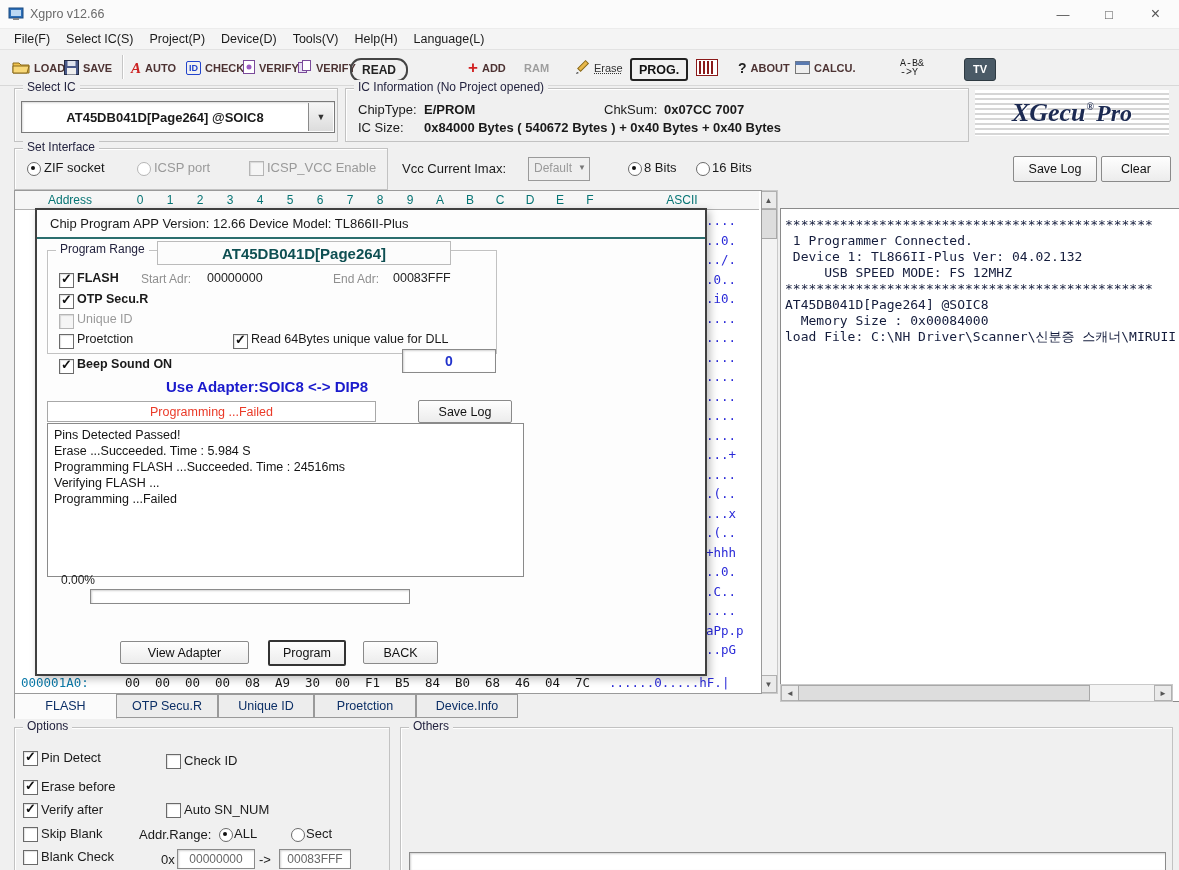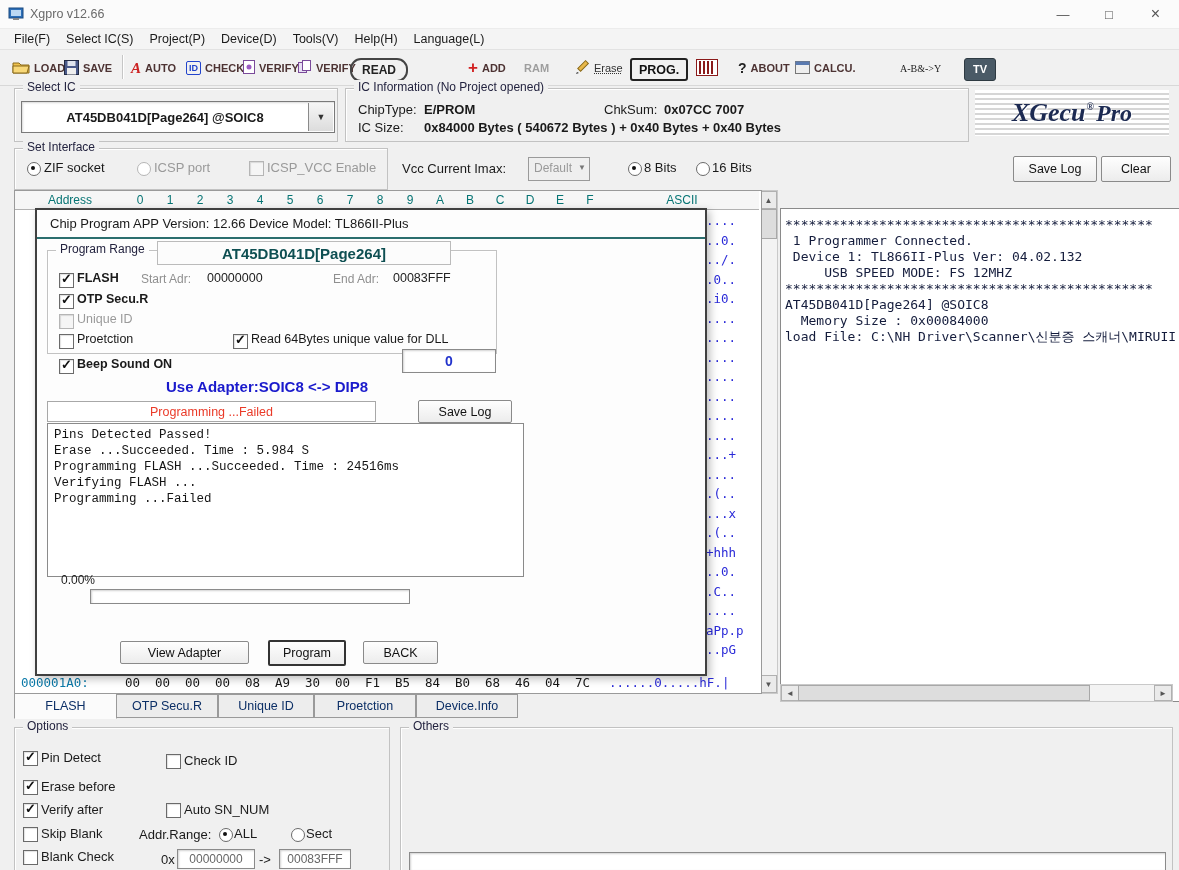--- a/index.html
+++ b/index.html
@@ -1,20 +1,20 @@
 <!DOCTYPE html>
 <html><head>
 <meta charset="utf-8">
 <style>
   html,body{margin:0;padding:0;background:#d8d8d8}
   #root{position:relative;width:1179px;height:870px;background:#f0f0f0;
         font-family:"Liberation Sans",sans-serif;font-size:13px;color:#1a1a1a;overflow:hidden}
   .abs{position:absolute}
   .mono{font-family:"DejaVu Sans Mono",monospace}
-  .serif{font-family:Liberation Mono, monospace}
+  .serif{font-family:Liberation Sans, sans-serif}
   .lbl{position:absolute;white-space:nowrap}
   .dim{color:#9a9a9a}
   
   .group{position:absolute;border:1px solid #c2c2c2;box-shadow:inset 1px 1px 0 #ffffff}
   .legend{position:absolute;top:-9px;left:8px;background:#f0f0f0;padding:0 4px;font-size:12px;color:#23233f;white-space:nowrap}
   .dlg .legend{background:#fdfdfd}
   
   .cb{position:absolute;width:13px;height:13px;background:#fff;border:1px solid #6a6a6a;box-shadow:inset 1px 1px 1px rgba(0,0,0,.12)}
   .cb.checked::after{content:"✓";position:absolute;left:1px;top:-3px;font-size:13px;font-weight:bold;color:#111}
   .cb.disabled{border-color:#b5b5b5;background:#f5f5f5}
@@ -148,21 +148,21 @@
       <span>ABOUT</span>
     </div>
     <div class="titem" style="left:795px">
       <span><svg width="15" height="13">
             <rect x="0.5" y="0.5" width="14" height="12" fill="#eee" stroke="#777"></rect>
             <rect x="0.5" y="0.5" width="14" height="3.5" fill="#5a7ab0"></rect>
           </svg></span>
       <span>CALCU.</span>
     </div>
     <div class="titem" style="left:900px;font-weight:normal">
-      <span style="display:inline-flex;flex-direction:row;line-height:9px;font-size:10px;color:#222;font-family:Liberation Serif, serif">
+      <span style="display:inline-flex;flex-direction:column;line-height:9px;font-size:10px;color:#222;font-family:Liberation Mono, monospace">
         <span>A-B&amp;</span>
         <span>-&gt;Y</span>
       </span>
     </div>
     <div class="titem" style="left:964px;top:7px">
       <span style="display:inline-flex;align-items:center;justify-content:center;width:30px;height:21px;background:#4a5a66;border:1px solid #2e3a42;border-radius:3px;color:#fff;font-size:11px">TV</span>
     </div>
   </div>
 
   <div class="group" style="left:14px;top:88px;width:322px;height:52px">

